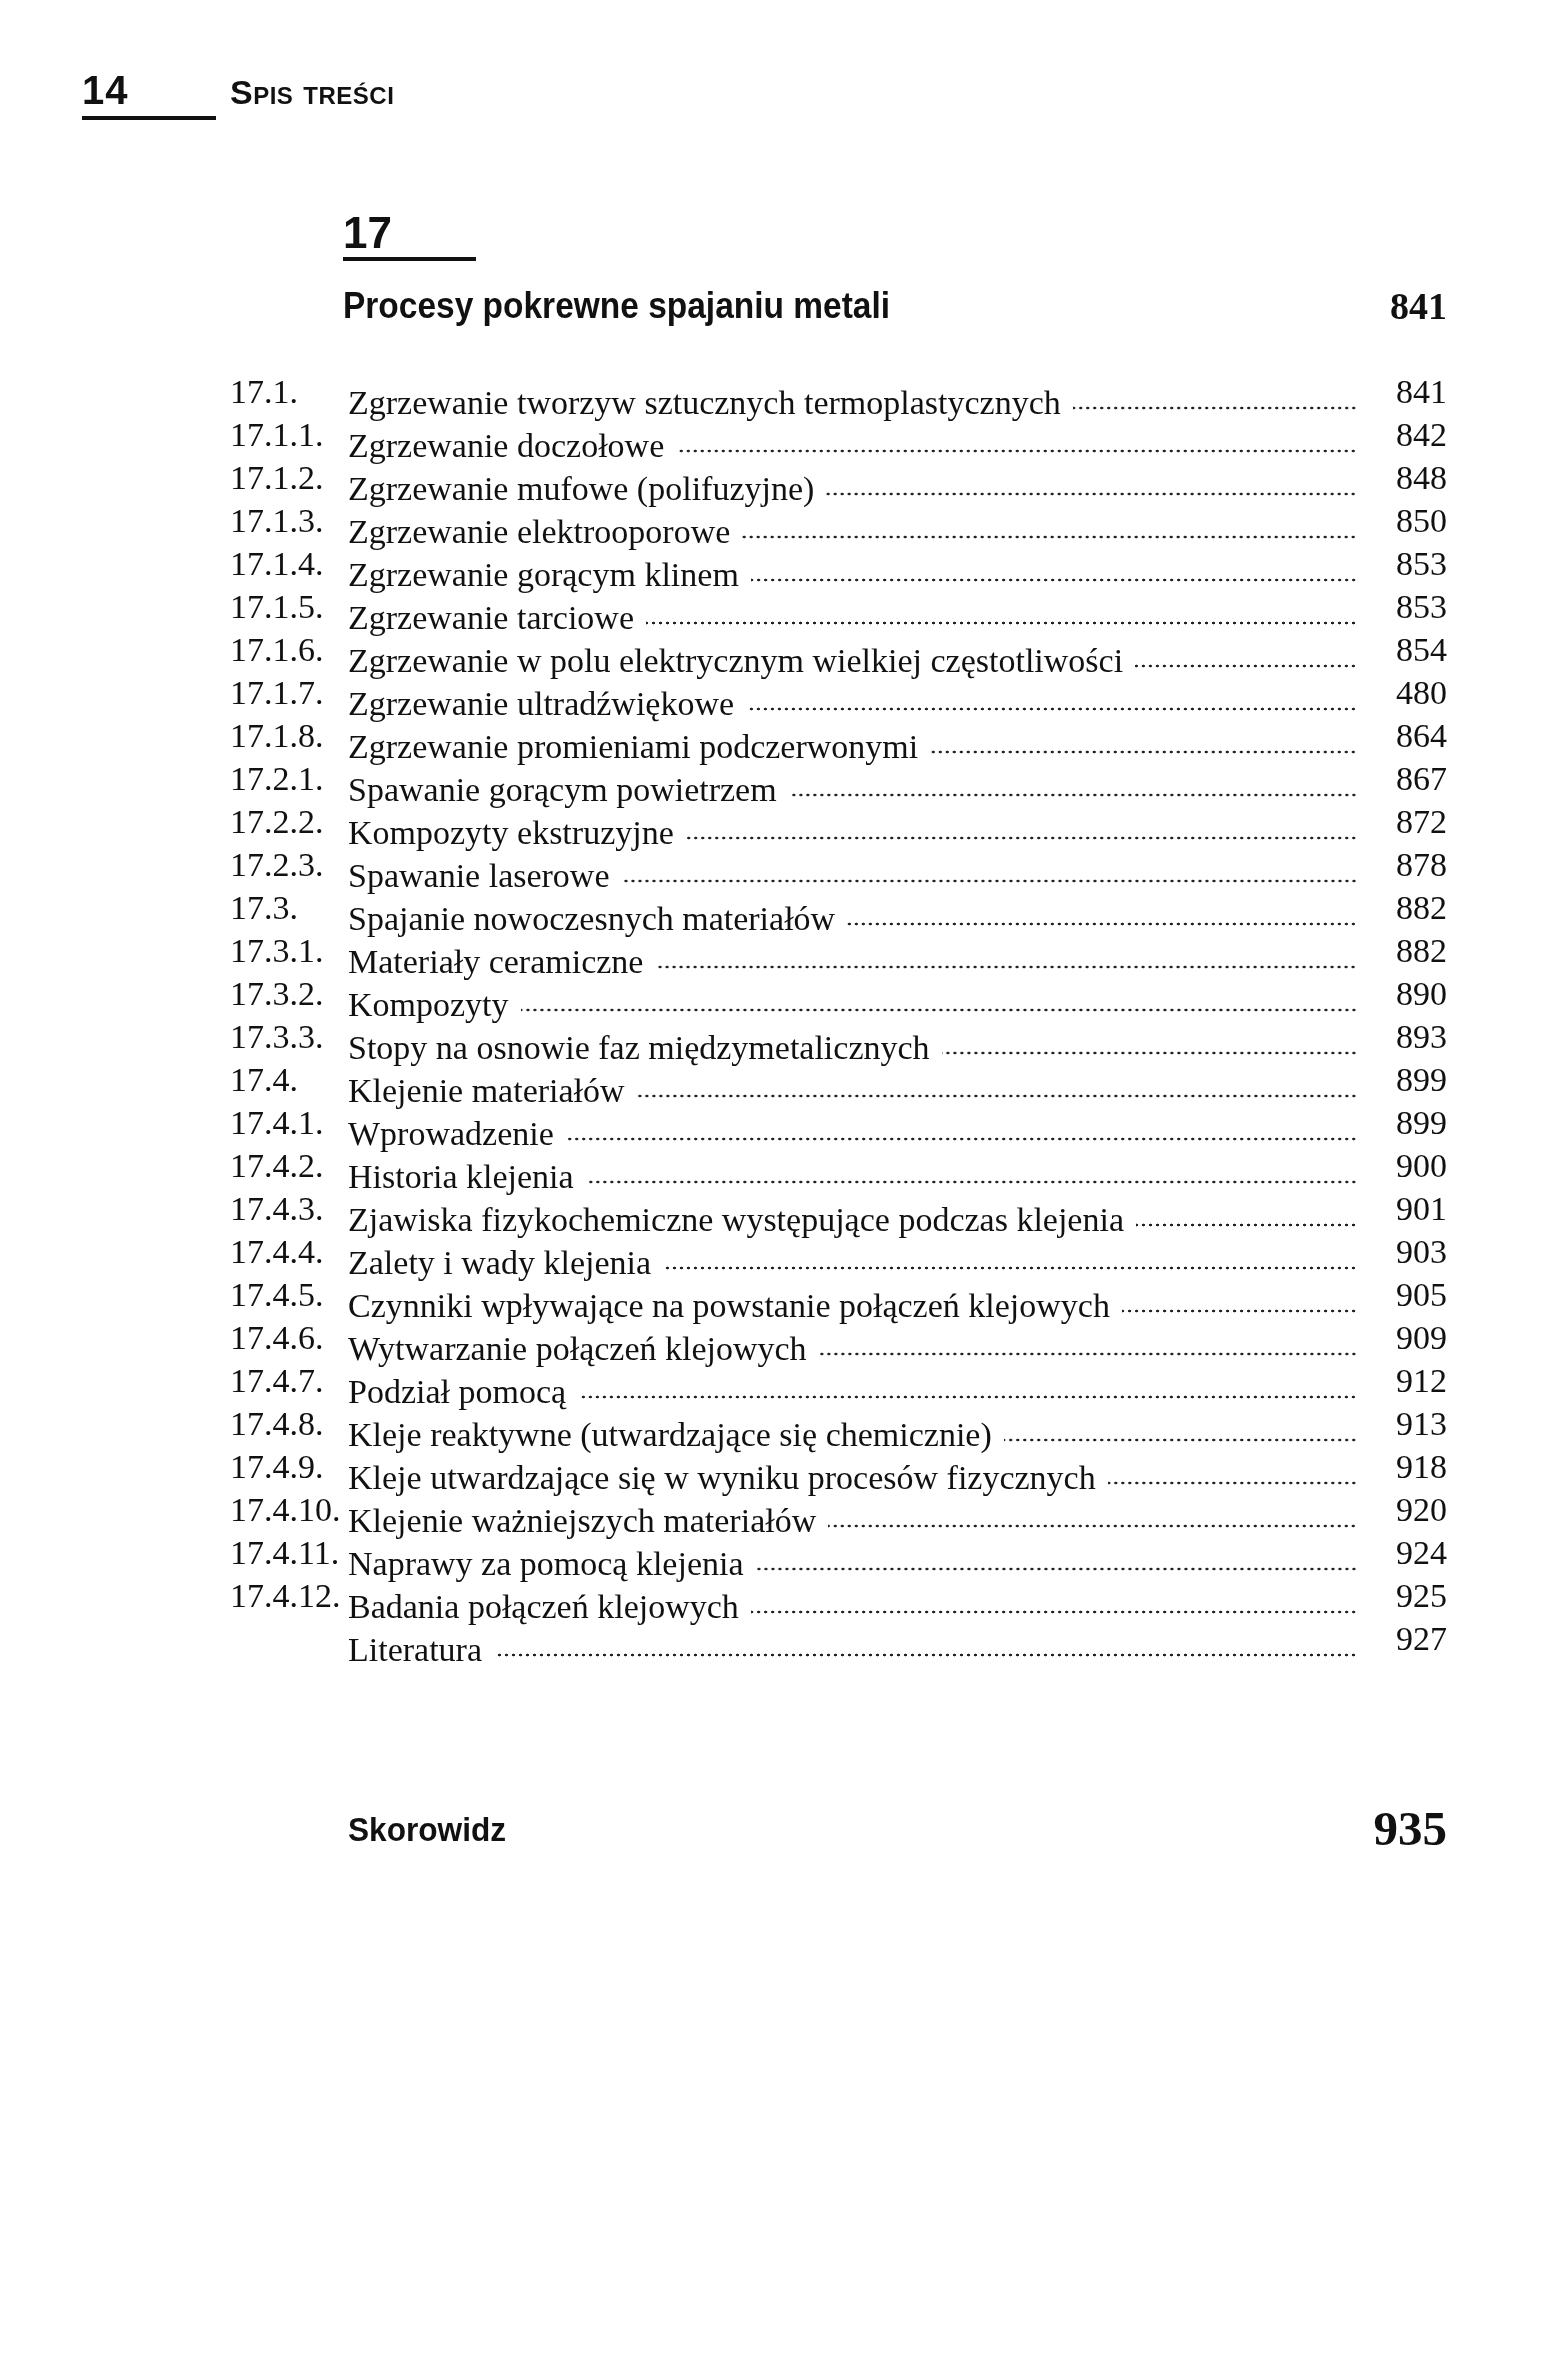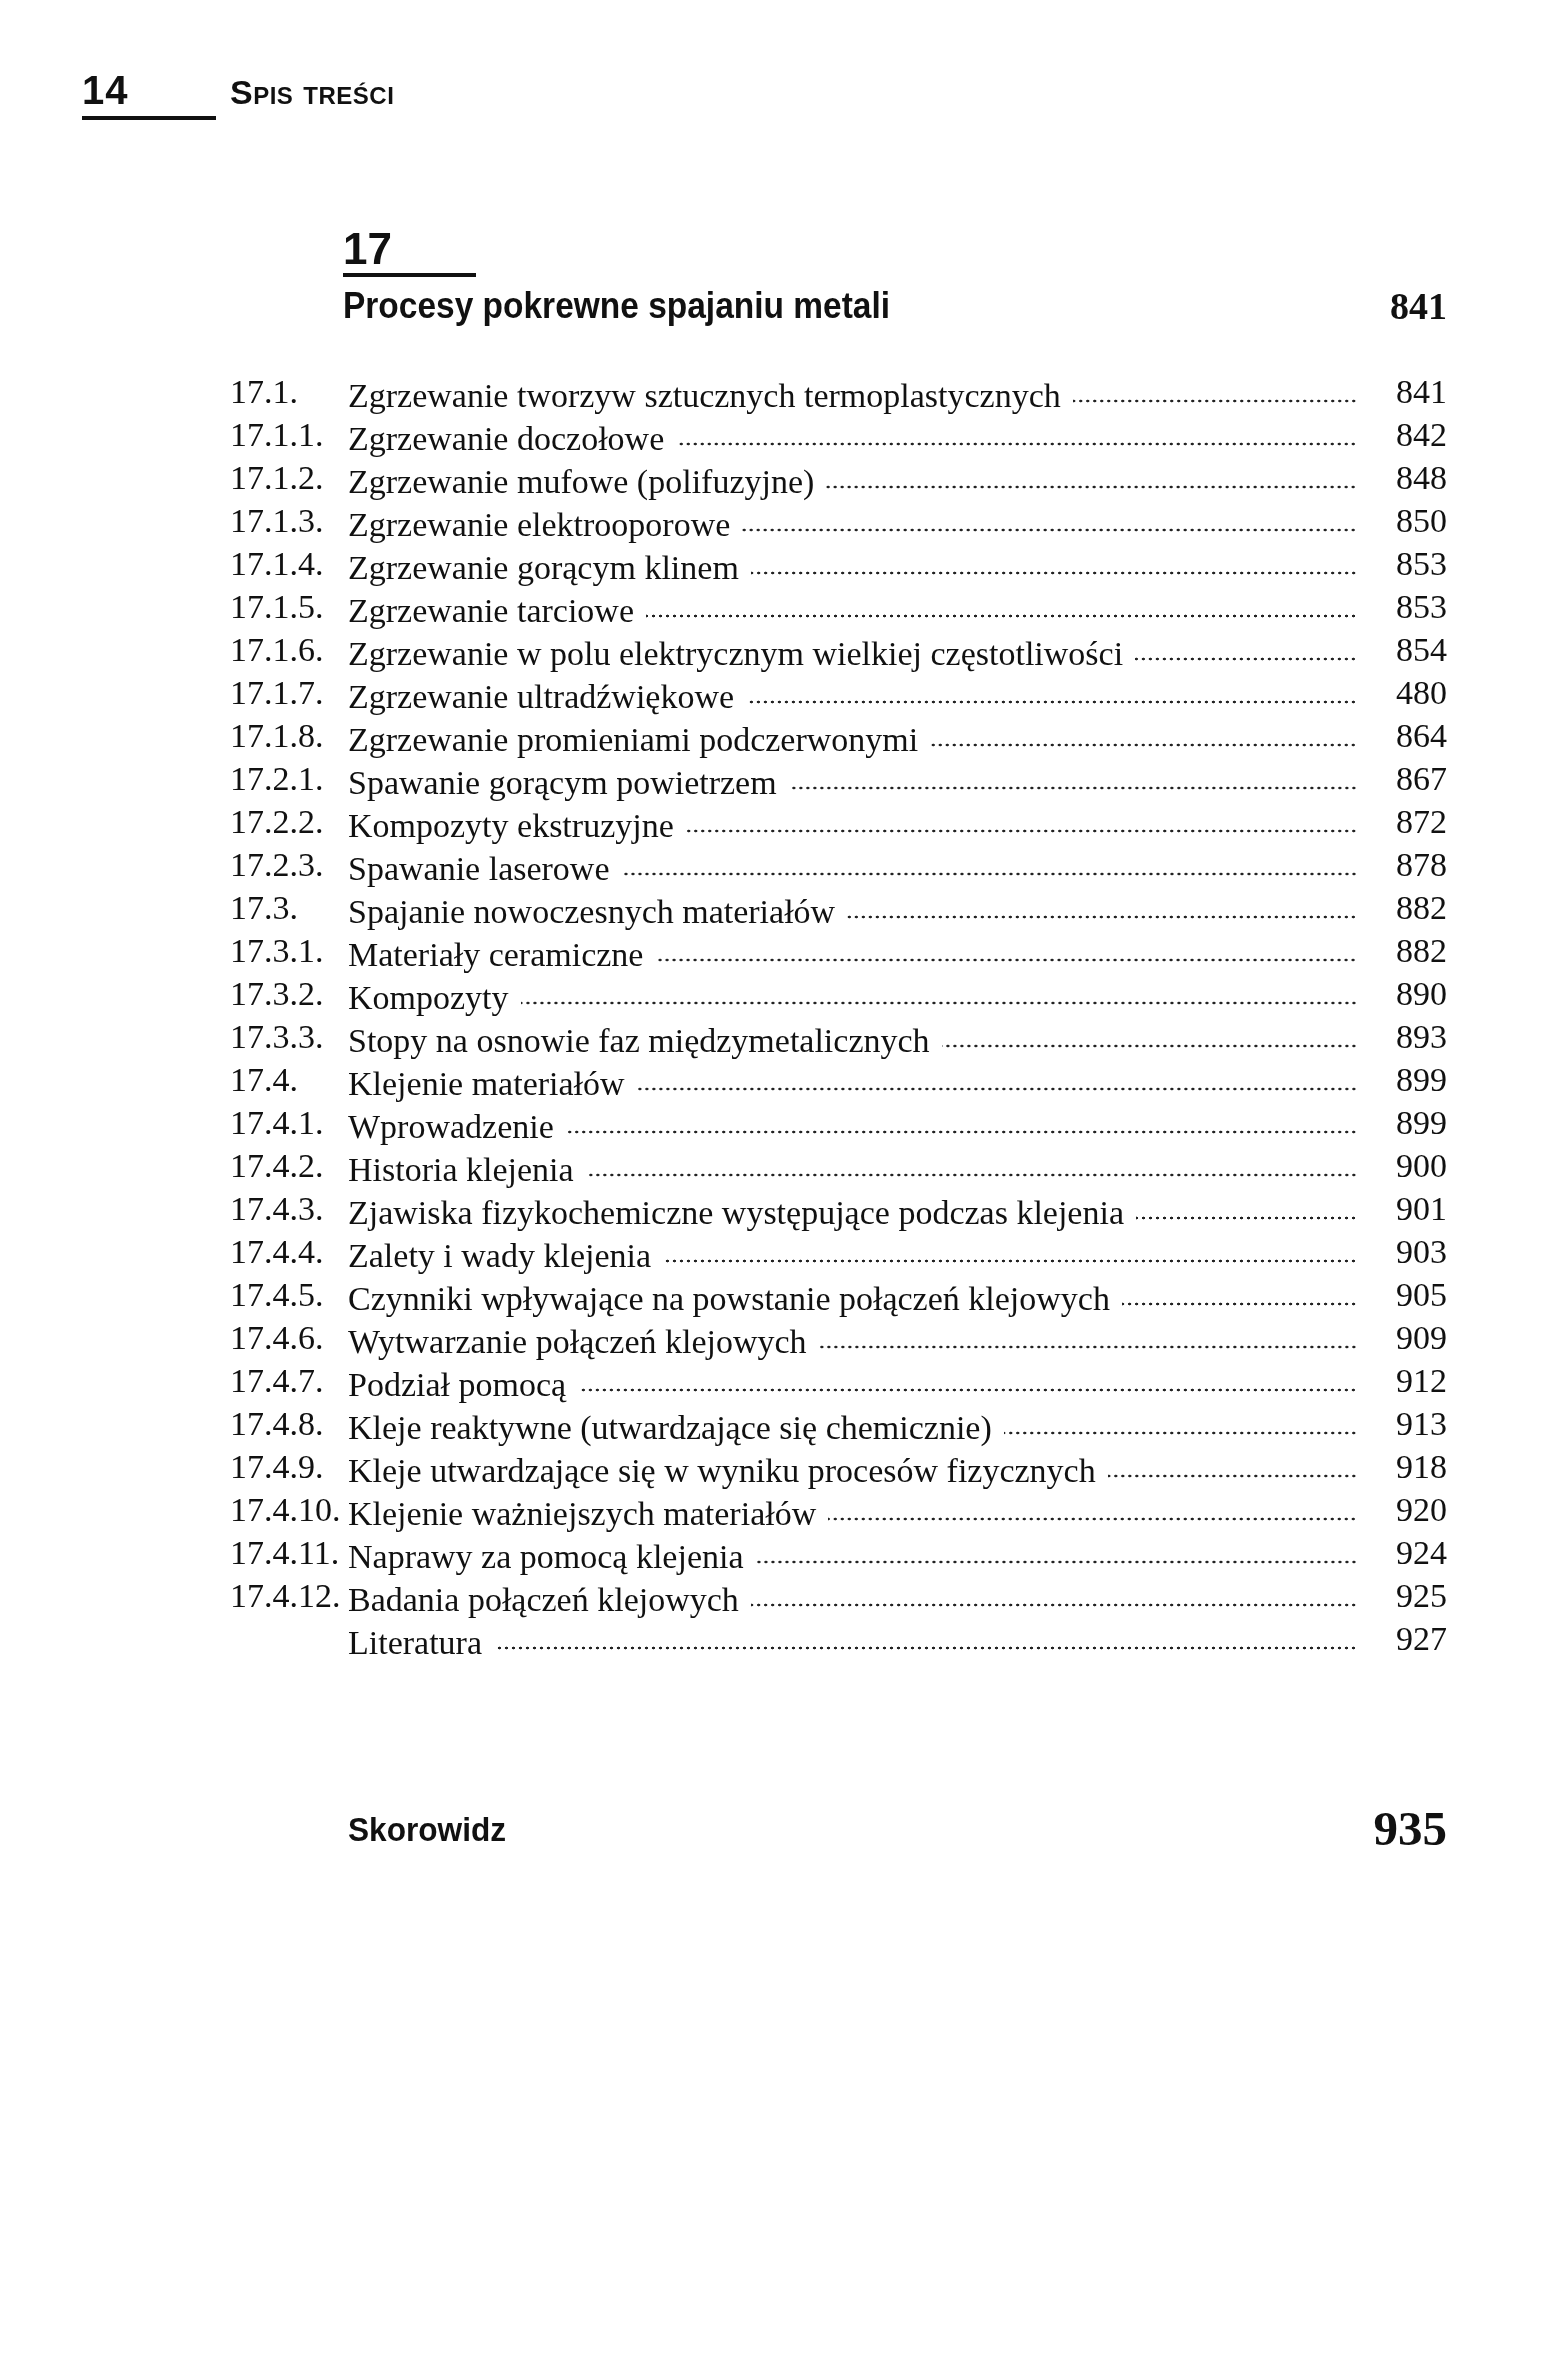--- a/index.html
+++ b/index.html
@@ -42,21 +42,21 @@
       font-weight: bold;
       font-size: 34px;
       line-height: 40px;
       font-variant: small-caps;
       white-space: nowrap;
       letter-spacing: 0.5px;
     }
     .chapter-num {
       position: absolute;
       left: 343px;
-      top: 226px;
+      top: 210px;
       width: 133px;
       font-family: "Liberation Sans", sans-serif;
       font-weight: bold;
       font-size: 44px;
       line-height: 46px;
       border-bottom: 4px solid #111;
       padding-bottom: 1px;
     }
     .chapter-title-row {
       position: absolute;
@@ -105,21 +105,21 @@
     }
     .toc-num {
       position: absolute;
       left: 0;
       top: 0;
     }
     .toc-body {
       position: absolute;
       left: 118px;
       right: 90px;
-      top: 4px;
+      top: 11px;
       display: flex;
       align-items: baseline;
       overflow: hidden;
       font-family: Liberation Serif, serif;
     }
     .toc-title {
       flex: 0 0 auto;
       padding-right: 12px;
     }
     .toc-leader {

